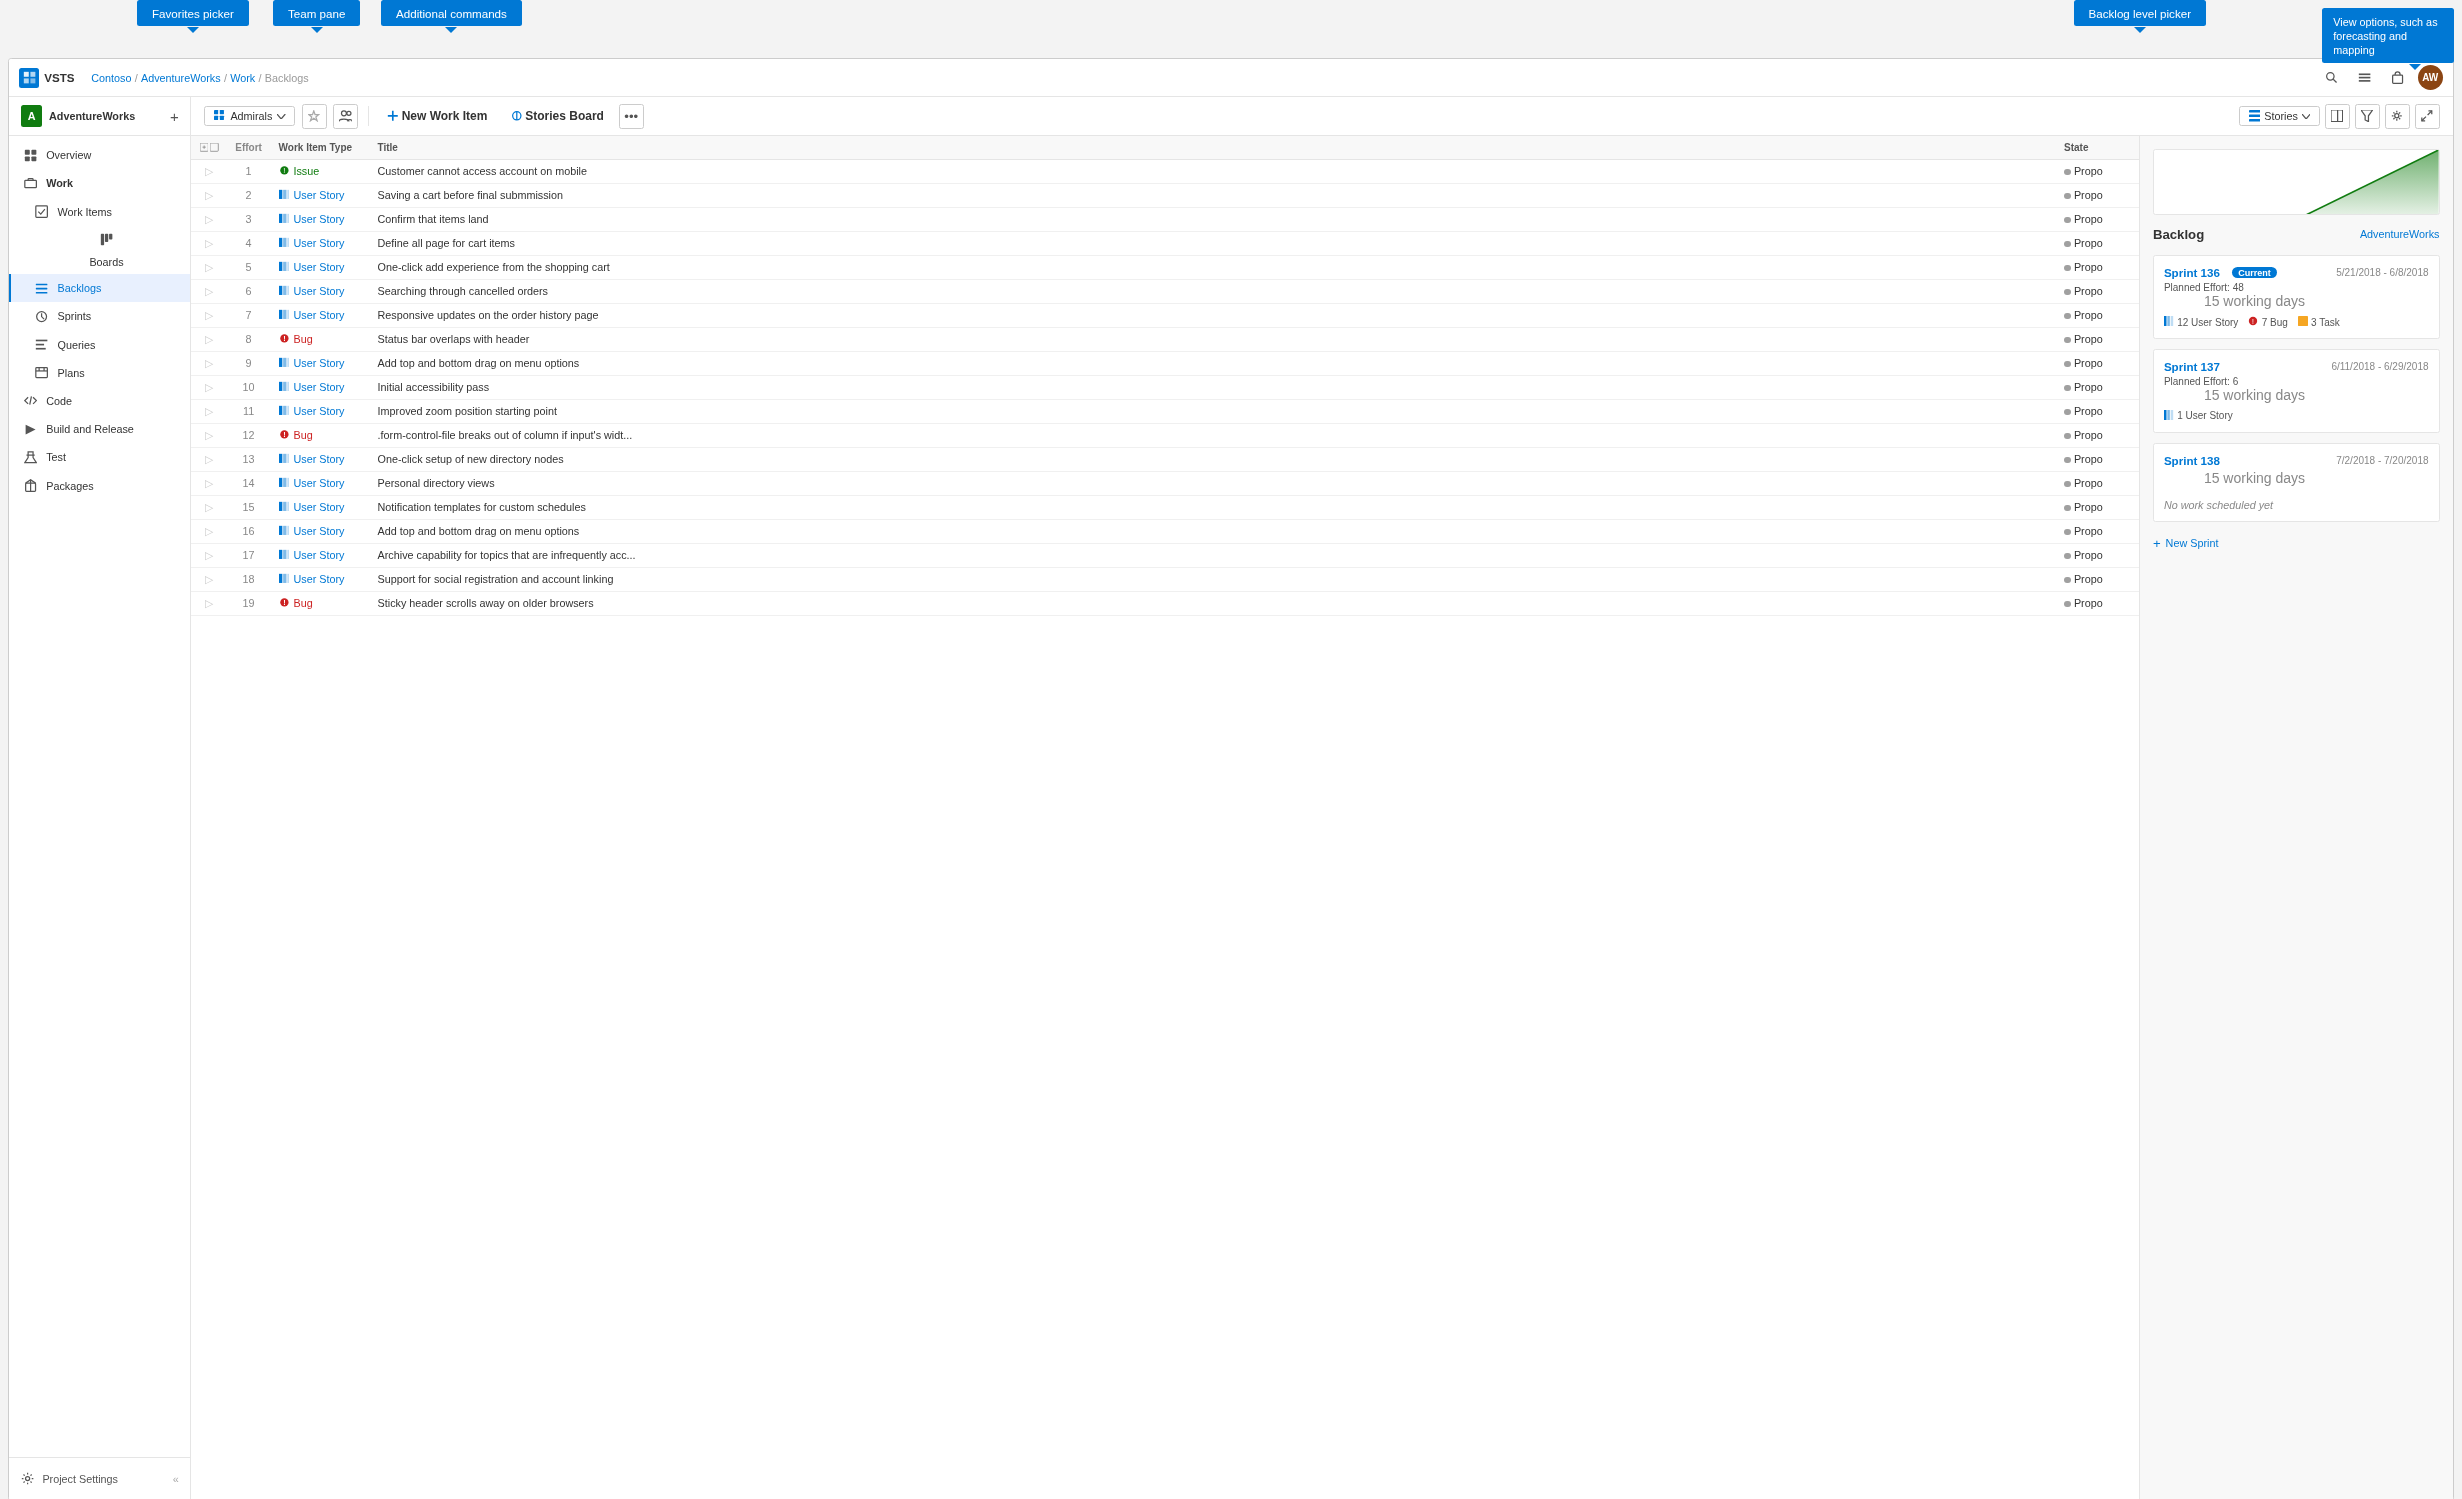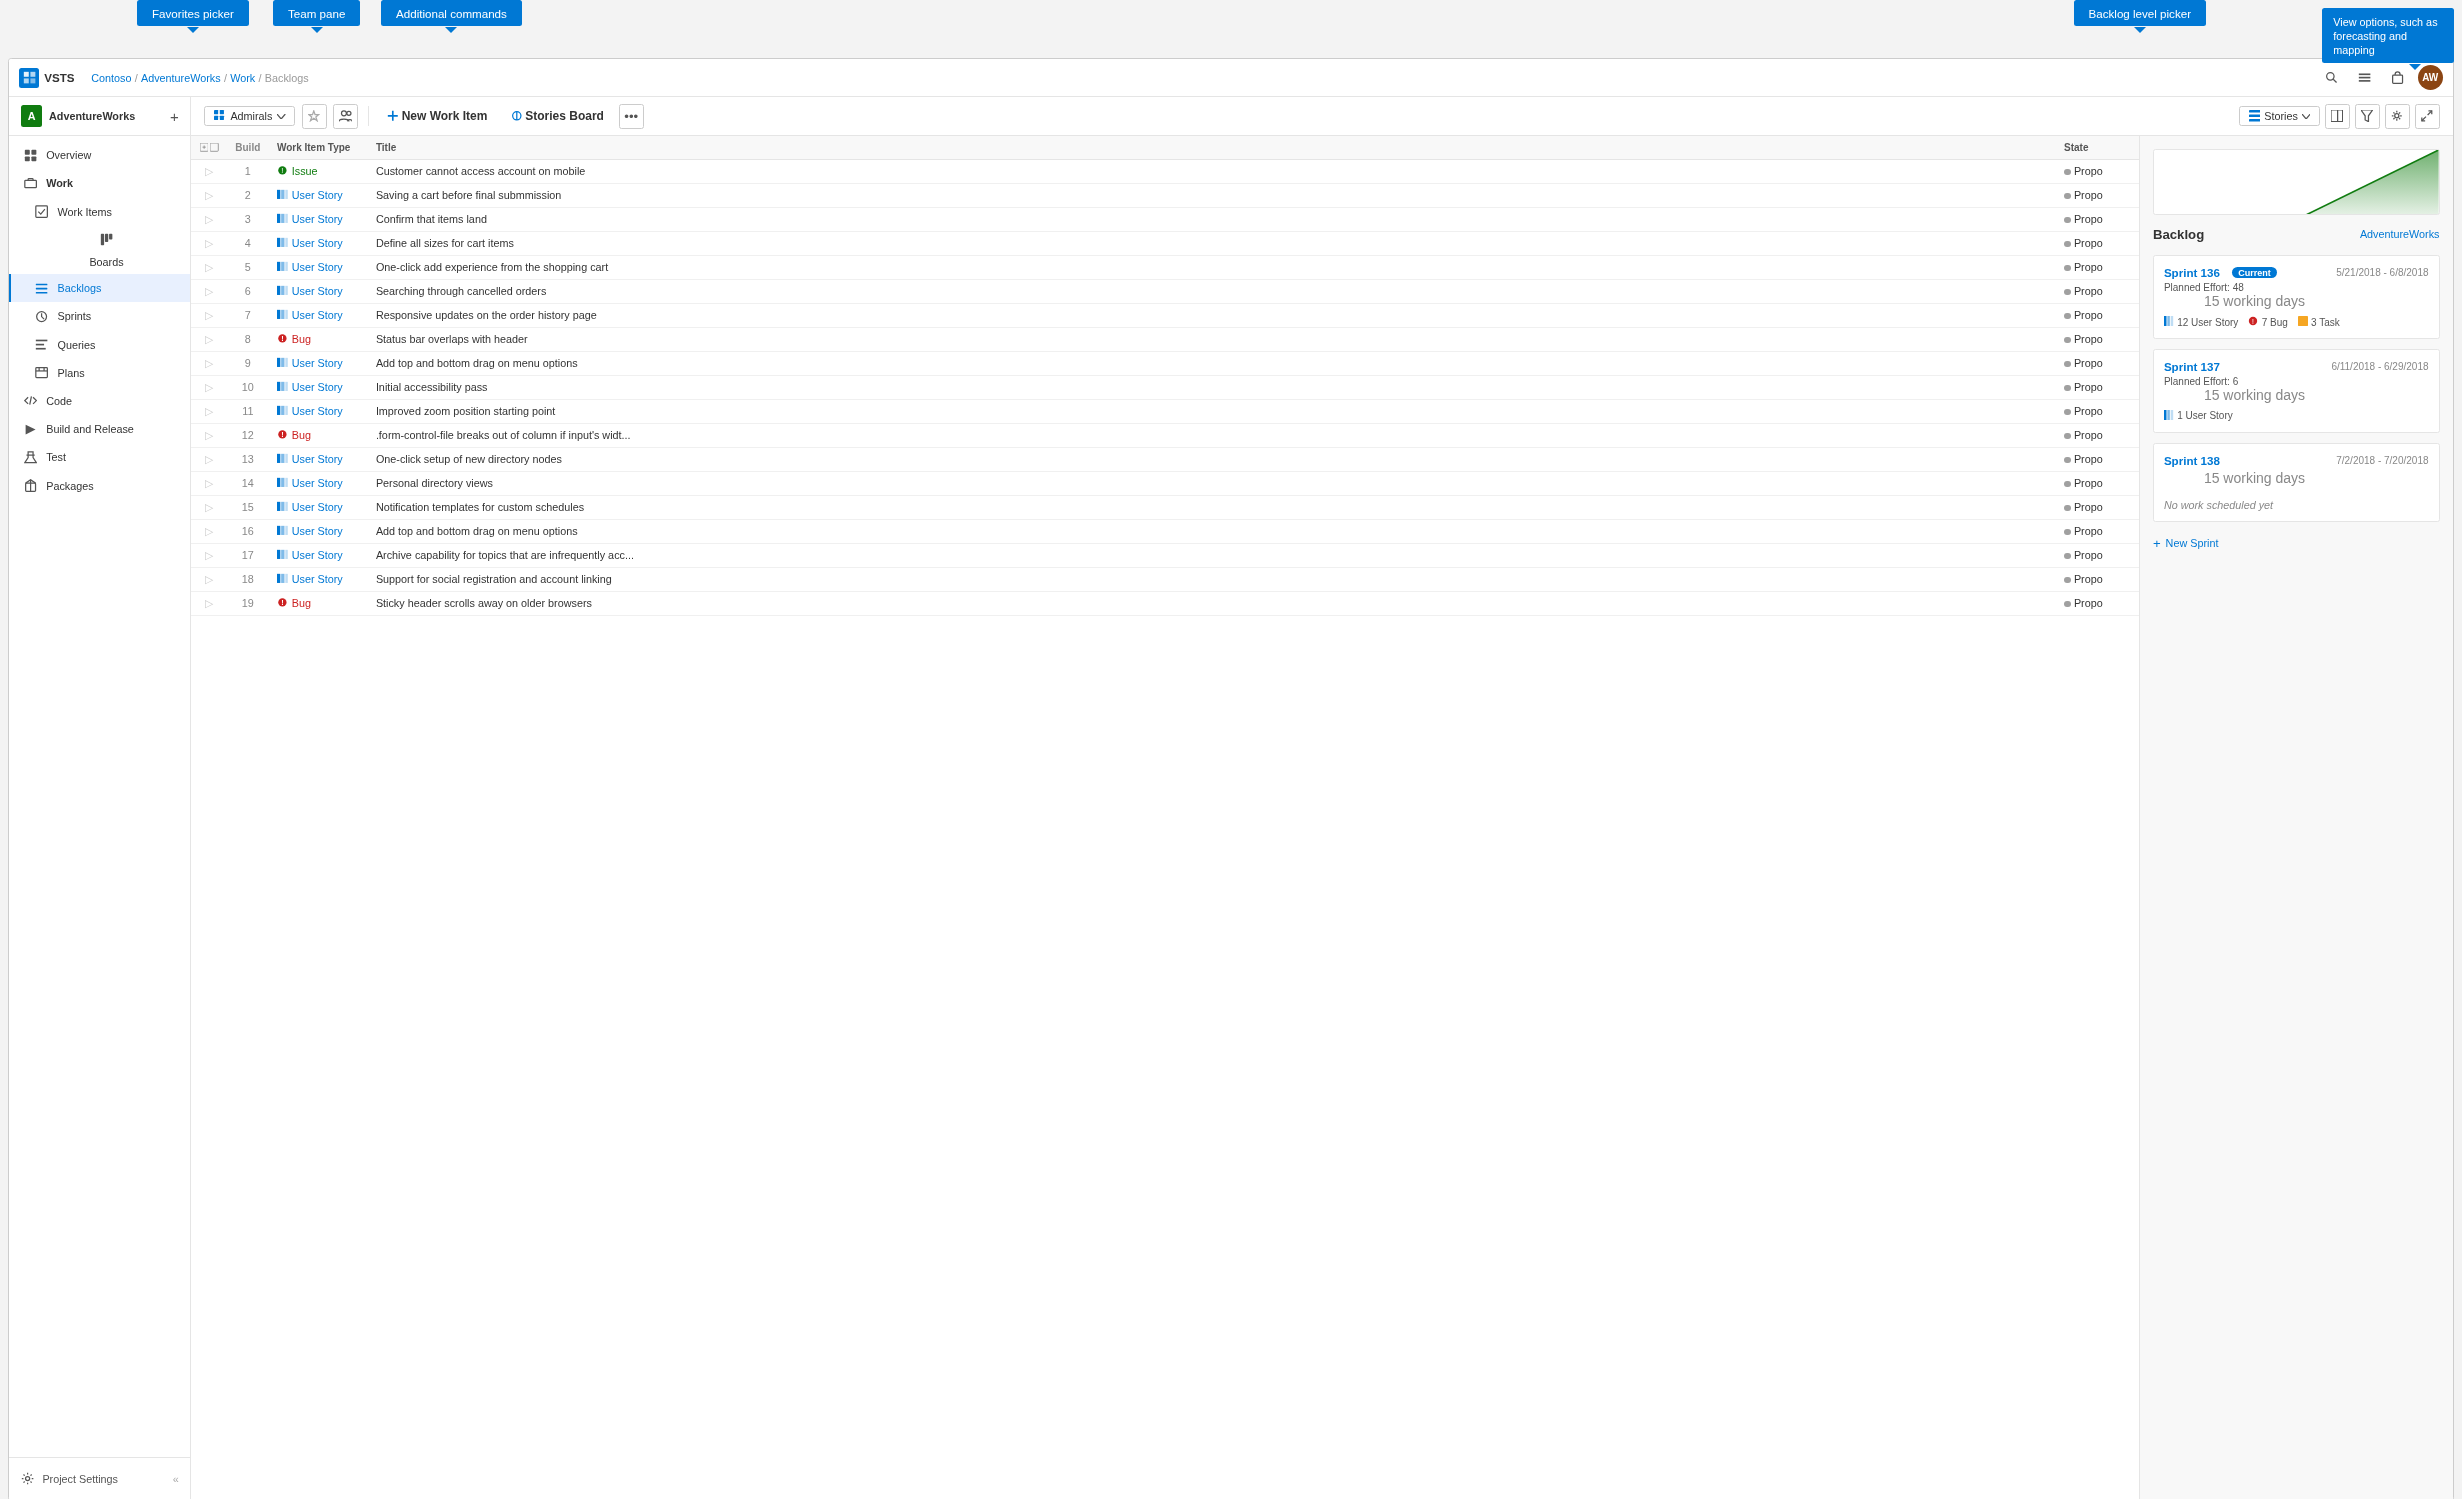--- a/index.html
+++ b/index.html
@@ -688,21 +688,21 @@
                     <svg width="8.3" height="8.3" viewBox="0 0 10 10" fill="#555">
                         <rect x="0" y="0" width="10" height="10" rx="1" fill="none" stroke="#888" stroke-width="1"></rect>
                         <line x1="3" y1="5" x2="7" y2="5" stroke="#888"></line>
                         <line x1="5" y1="3" x2="5" y2="7" stroke="#888"></line>
                       </svg>
                     <svg width="8.3" height="8.3" viewBox="0 0 10 10" fill="#555">
                         <rect x="0" y="0" width="10" height="10" rx="1" fill="none" stroke="#888" stroke-width="1"></rect>
                       </svg>
                   </span>
                 </th>
-                <th class="order-col">Build</th>
+                <th class="order-col">Effort</th>
                 <th class="type-col">Work Item Type</th>
                 <th class="title-col">Title</th>
                 <th class="state-col">State</th>
               </tr>
             </thead>
             <tbody id="table-body">
             <tr>
     <td style="width:25px; text-align:center; color:#ccc;">▷</td>
     <td class="order-col">1</td>
     <td class="type-col">
@@ -761,21 +761,21 @@
     <td class="type-col">
       <span style="display:inline-flex;align-items:center;gap:4.1px;">
         <span><svg width="10.8" height="10.8" viewBox="0 0 13 13">
                           <rect x="0" y="1" width="4" height="11" fill="#0078d4"></rect>
                           <rect x="5" y="1" width="4" height="11" fill="#0078d4" opacity="0.5"></rect>
                           <rect x="10" y="1" width="3" height="11" fill="#0078d4" opacity="0.25"></rect>
                         </svg></span>
         <span style="color:#0078d4">User Story</span>
       </span>
     </td>
-    <td class="title-col">Define all sizes for cart items</td>
+    <td class="title-col">Define all page for cart items</td>
     <td class="state-col">
       <span class="state-dot"></span>Propo
     </td>
   </tr>
                 <tr>
     <td style="width:25px; text-align:center; color:#ccc;">▷</td>
     <td class="order-col">5</td>
     <td class="type-col">
       <span style="display:inline-flex;align-items:center;gap:4.1px;">
         <span><svg width="10.8" height="10.8" viewBox="0 0 13 13">

